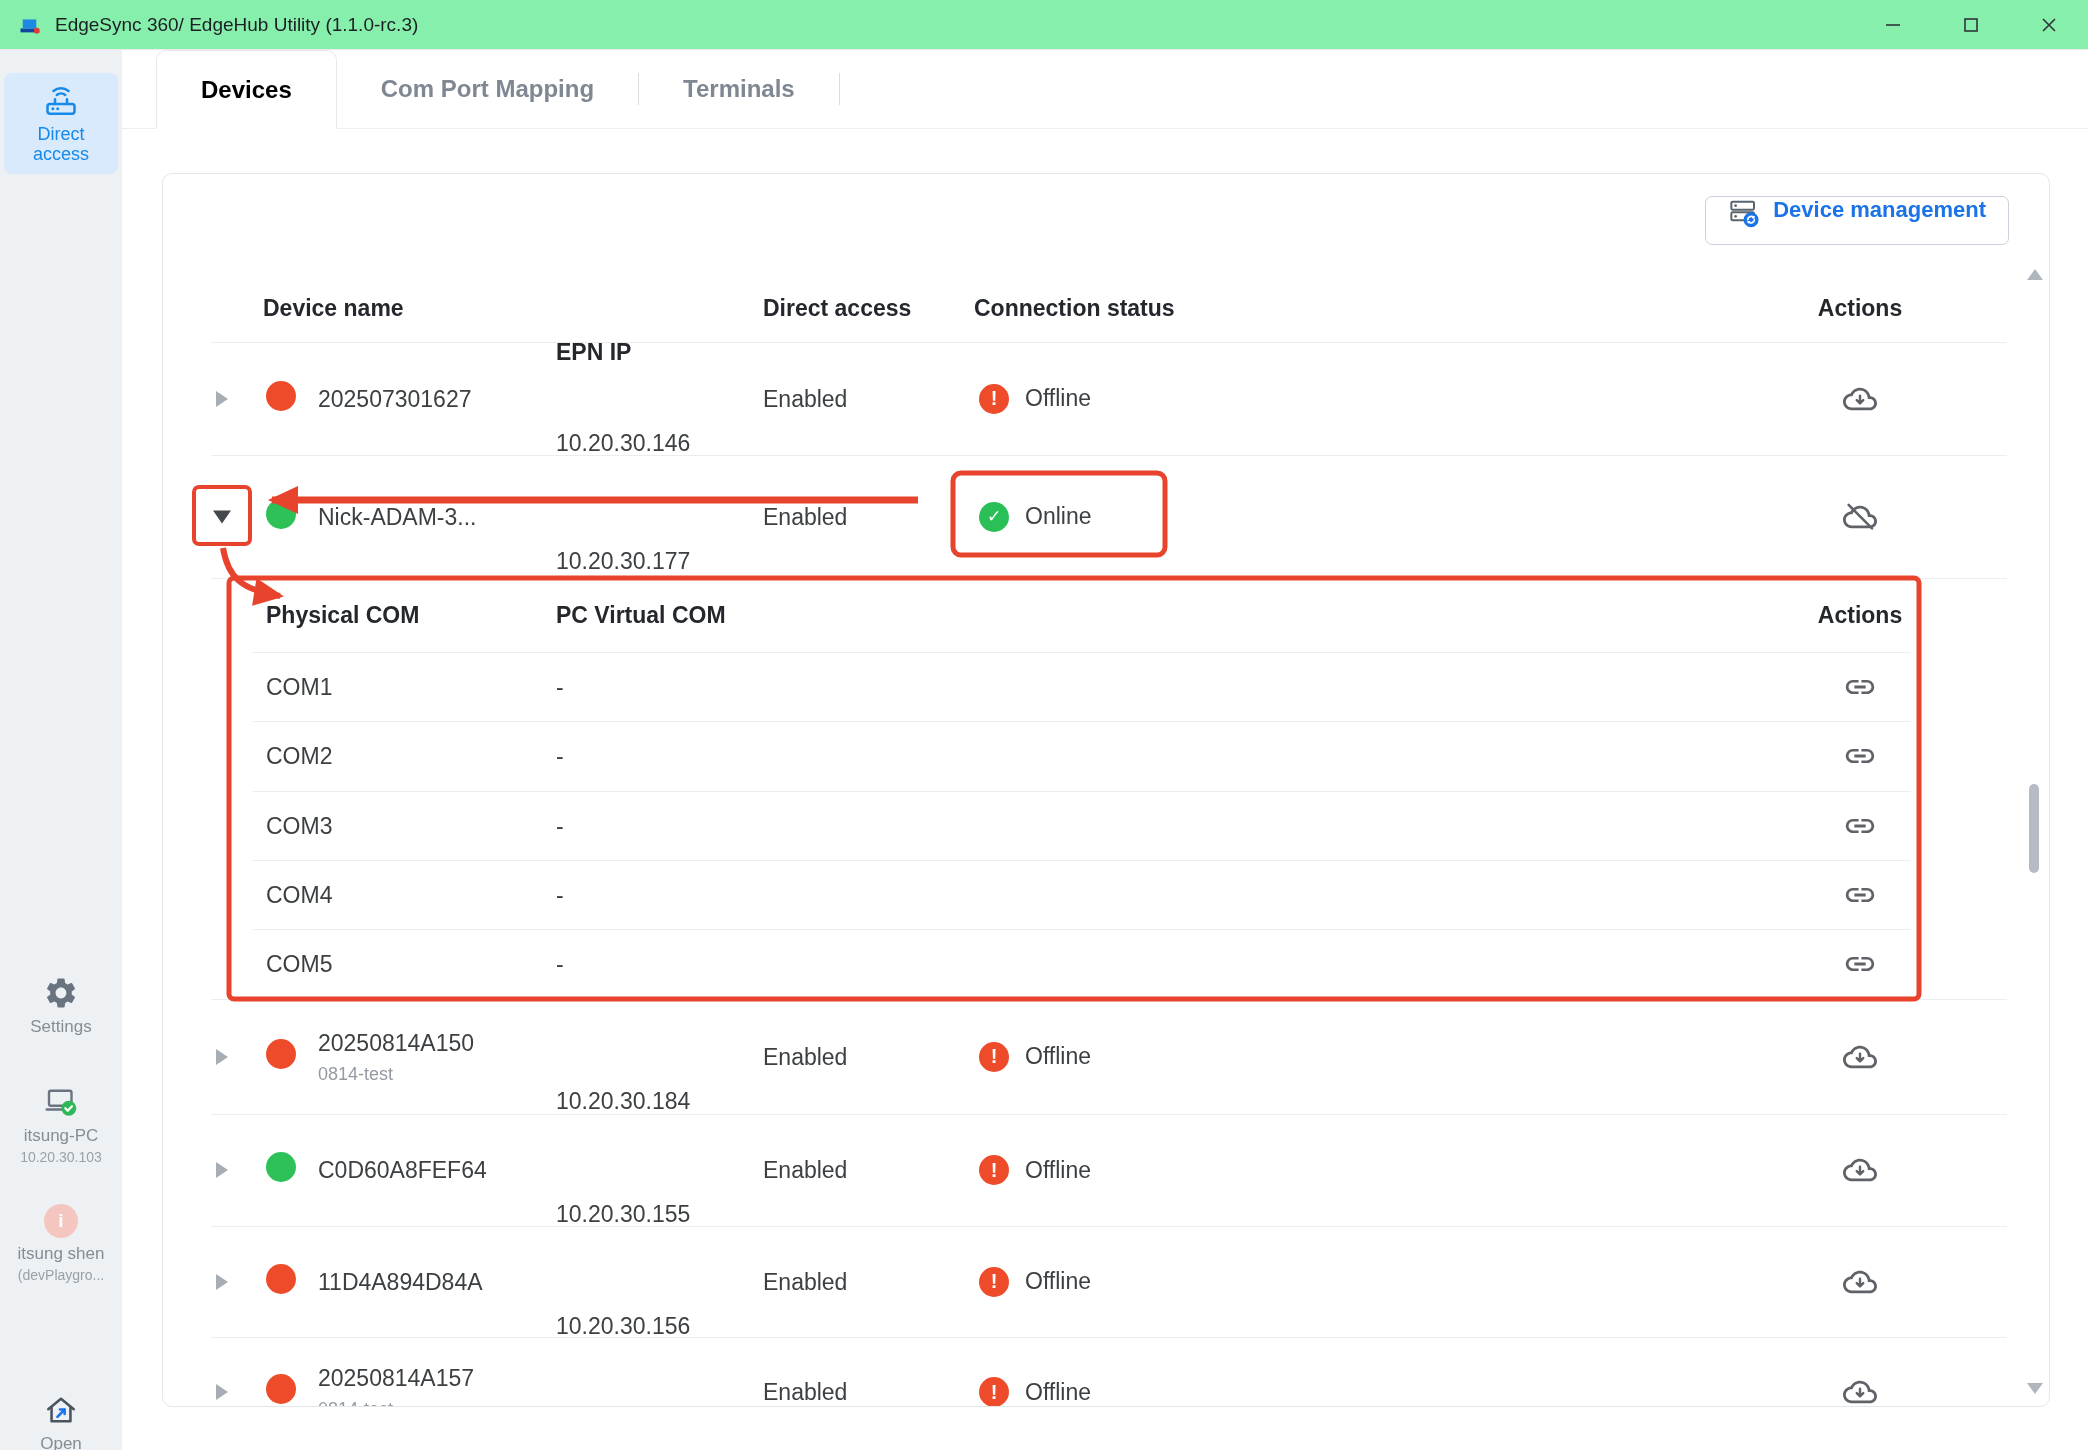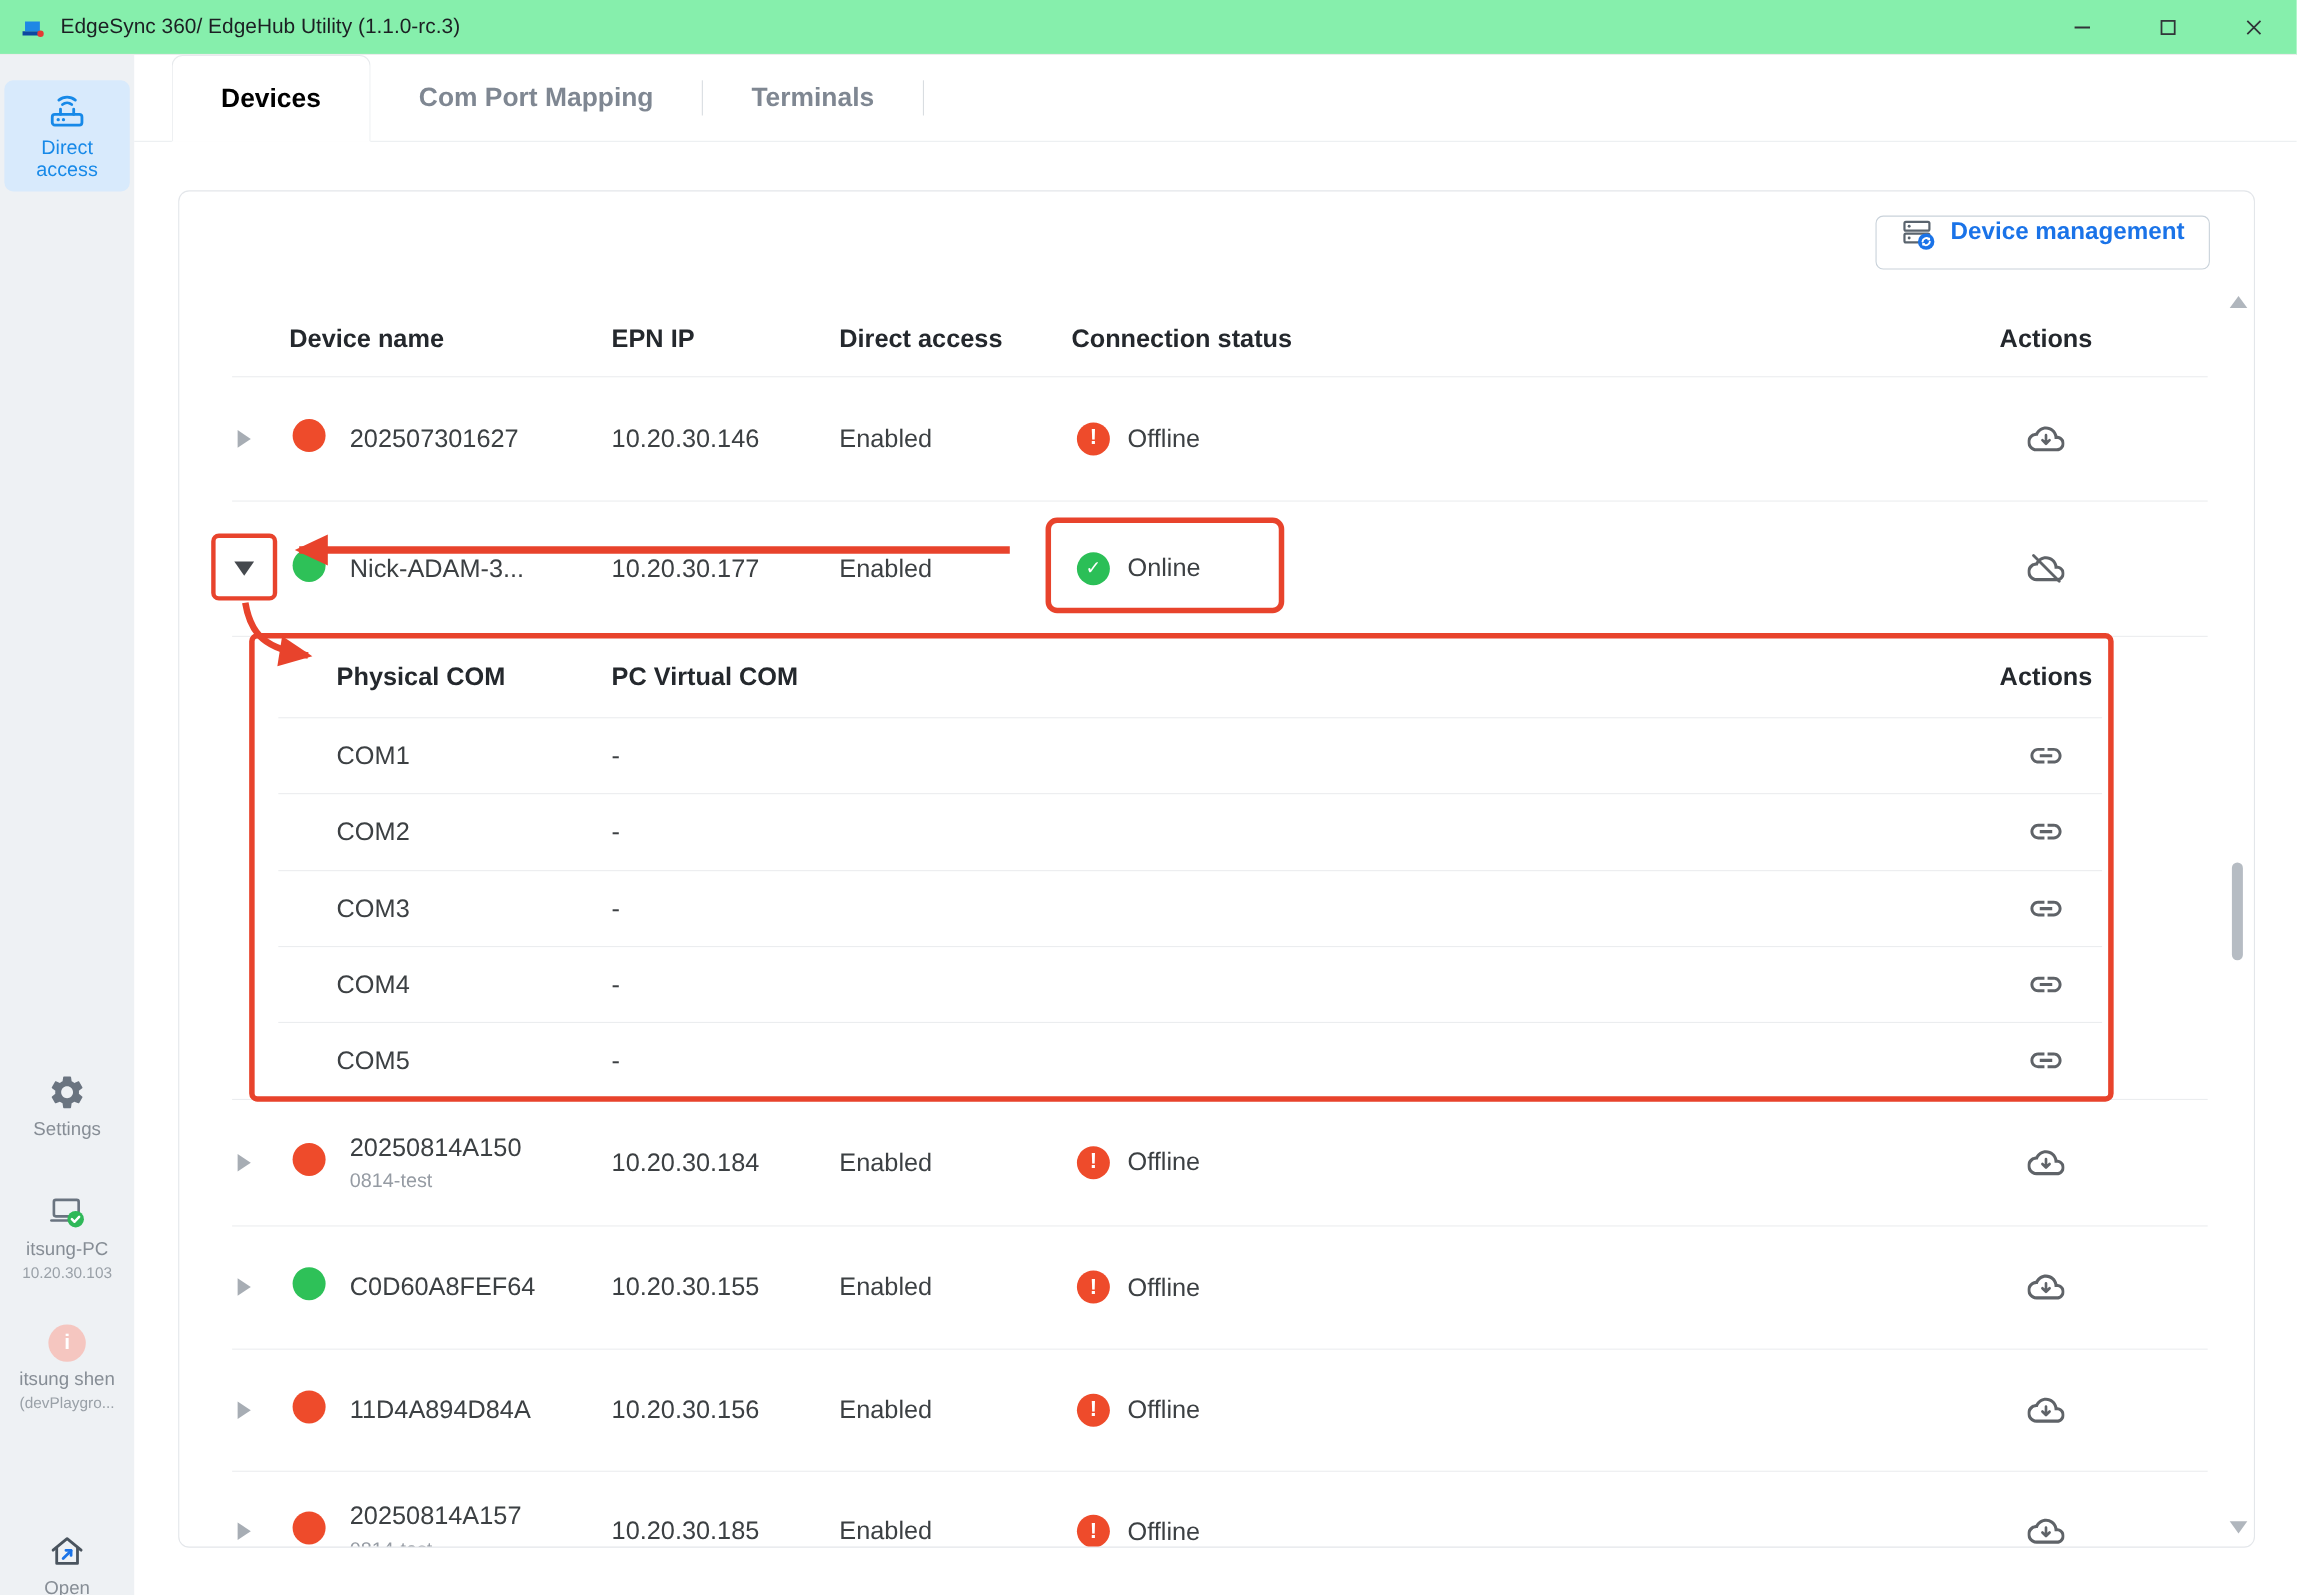--- a/index.html
+++ b/index.html
@@ -48,26 +48,26 @@
   .r3{top:940px;height:112px;}
   .r4{top:1052px;height:111px;}
   .r5{top:1163px;height:110px;}
 
   .cell{position:absolute;top:50%;transform:translateY(-50%);font-size:23px;color:#3c4043;white-space:nowrap;}
   .th{font-weight:700;color:#24282d;}
   .c-caret{left:44px;width:30px;display:flex;justify-content:center;}
   .c-dot{left:103px;}
   .c-name{left:155px;}
   .th-name{left:100px;}
-  .c-ip{left:393px;}
+  .c-ip{left:393px;margin-top:44px;}
   .c-access{left:600px;}
   .c-statush{left:811px;}
   .c-status{left:816px;display:flex;align-items:center;gap:16px;}
   .c-actions{left:1627px;width:140px;display:flex;justify-content:center;align-items:center;}
-  .c-phys{left:103px;margin-left:40px;}
+  .c-phys{left:103px;}
   .c-virt{left:393px;}
 
   .namewrap{display:flex;flex-direction:column;gap:7px;}
   .subname{font-size:18px;color:#959ba3;}
 
   .tri-right{width:0;height:0;border-left:12px solid #a7adb4;border-top:8px solid transparent;border-bottom:8px solid transparent;}
   .tri-down{width:0;height:0;border-top:13px solid #45494e;border-left:9px solid transparent;border-right:9px solid transparent;}
 
   .dot{display:inline-block;width:30px;height:30px;border-radius:50%;}
   .dot-red{background:#ee4b2b;}

